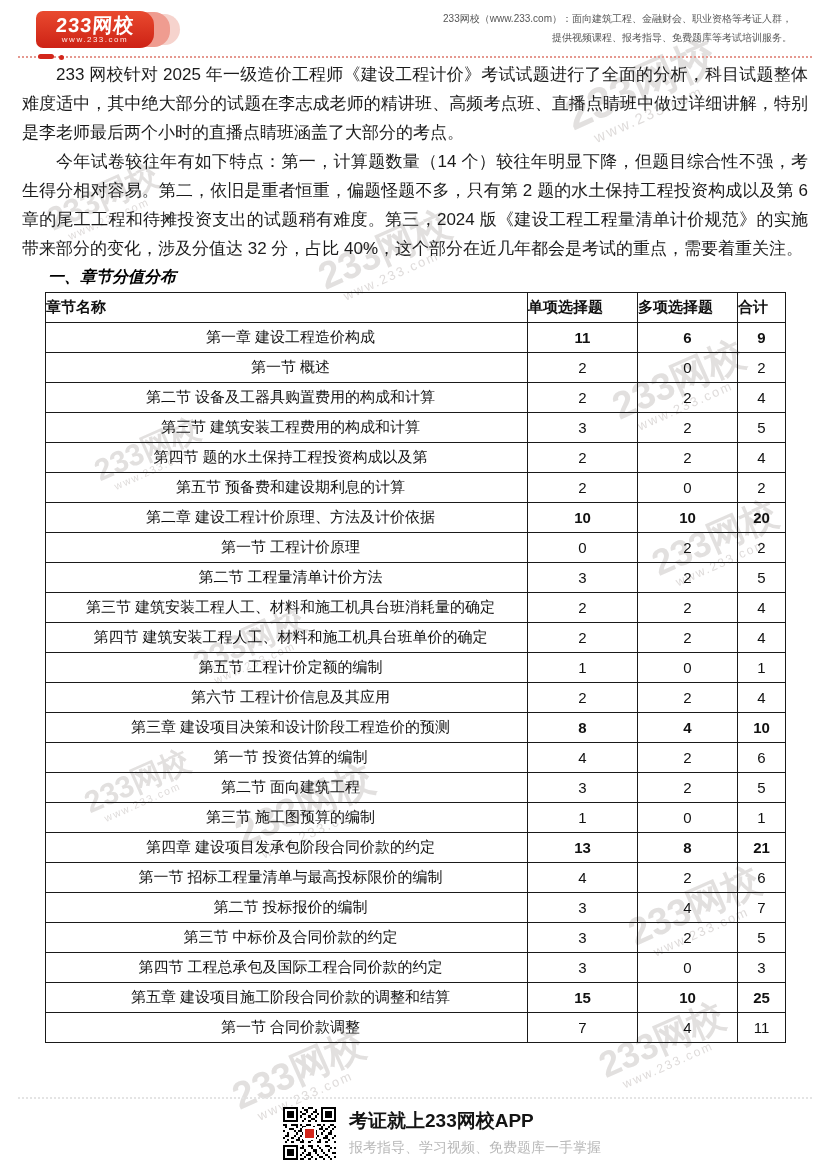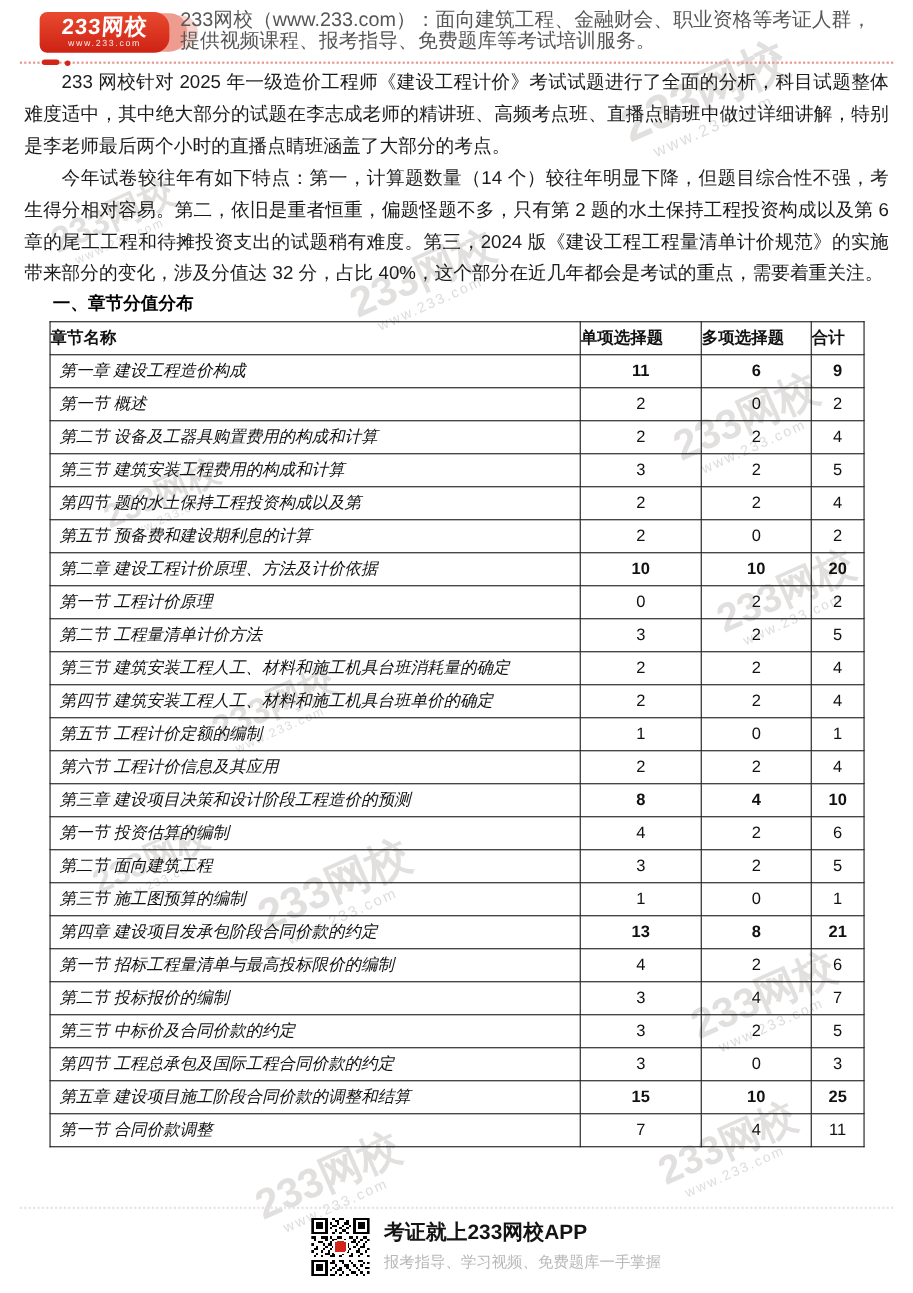--- a/index.html
+++ b/index.html
@@ -23,32 +23,32 @@
   .header{position:absolute;top:0;left:0;right:0;height:57px;z-index:2;}
   .logo{position:absolute;left:36px;top:11px;width:132px;height:37px;}
   .logo-tail2{position:absolute;left:24px;top:3px;width:120px;height:31px;background:#f6d3cd;border-radius:6px 16px 16px 6px;}
   .logo-tail1{position:absolute;left:14px;top:1px;width:120px;height:35px;background:var(--brand-red-light);border-radius:6px 16px 16px 6px;}
   .logo-box{position:absolute;left:0;top:0;width:118px;height:37px;background:linear-gradient(180deg,#e94a2f,#cd2215);
     border-radius:7px 14px 14px 7px;display:flex;flex-direction:column;align-items:center;justify-content:center;}
   .logo-brand{color:#fff;font-weight:bold;font-size:20px;line-height:19px;transform:skewX(-4deg);letter-spacing:1px;}
   .logo-url{color:#ffe9e5;font-size:8px;line-height:9px;letter-spacing:1.5px;}
   .logo-dash{position:absolute;left:2px;top:43px;width:16px;height:5px;background:var(--brand-red);border-radius:3px;}
   .logo-dot{position:absolute;left:23px;top:44px;width:5px;height:5px;background:var(--brand-red);border-radius:50%;}
-  .tagline{position:absolute;right:38px;top:9px;text-align:left;font-size:18px;line-height:19px;color:#565656;}
+  .tagline{position:absolute;right:38px;top:9px;text-align:right;font-size:10px;line-height:19px;color:#565656;}
   .sep-red{position:absolute;top:56px;left:18px;right:18px;border-top:2px dotted #e5988f;}
   
   .main{position:absolute;top:60px;left:22px;right:22px;z-index:1;}
   .para{margin:0;font-size:17px;line-height:29px;text-align:justify;text-indent:2em;color:var(--ink);}
-  .section-heading{margin:4px 0 5px 26px;font-size:16px;line-height:20px;font-weight:bold;color:#000;}
+  .section-heading{margin:4px 0 5px 26px;font-size:16px;line-height:20px;font-weight:bold;color:#000;font-style:italic;}
   
   table.score{border-collapse:collapse;margin-left:23px;width:740px;table-layout:fixed;}
   .score col.c1{width:482px;} .score col.c2{width:110px;} .score col.c3{width:100px;} .score col.c4{width:48px;}
   .score th,.score td{border:1px solid #1a1a1a;height:30px;padding:0;font-size:15px;color:#111;background:transparent;}
   .score th{font-weight:bold;text-align:left;}
-  .score td.name{text-align:left;padding-left:8px;font-style:italic;}
+  .score td.name{text-align:center;padding-left:8px;}
   .score td.num{text-align:center;}
   .score tr.chapter td.num{font-weight:bold;}
   
   .sep-gray{position:absolute;top:1097px;left:18px;right:18px;border-top:2px dotted #e4e4e4;z-index:1;}
   .footer{position:absolute;top:1107px;left:283px;display:flex;gap:13px;align-items:center;z-index:2;}
   .qr{width:53px;height:53px;display:block;}
   .footer-title{font-size:19px;font-weight:bold;color:#141414;line-height:22px;}
   .footer-sub{font-size:14px;color:#b8b8b8;margin-top:7px;}
 </style>
 </head>

